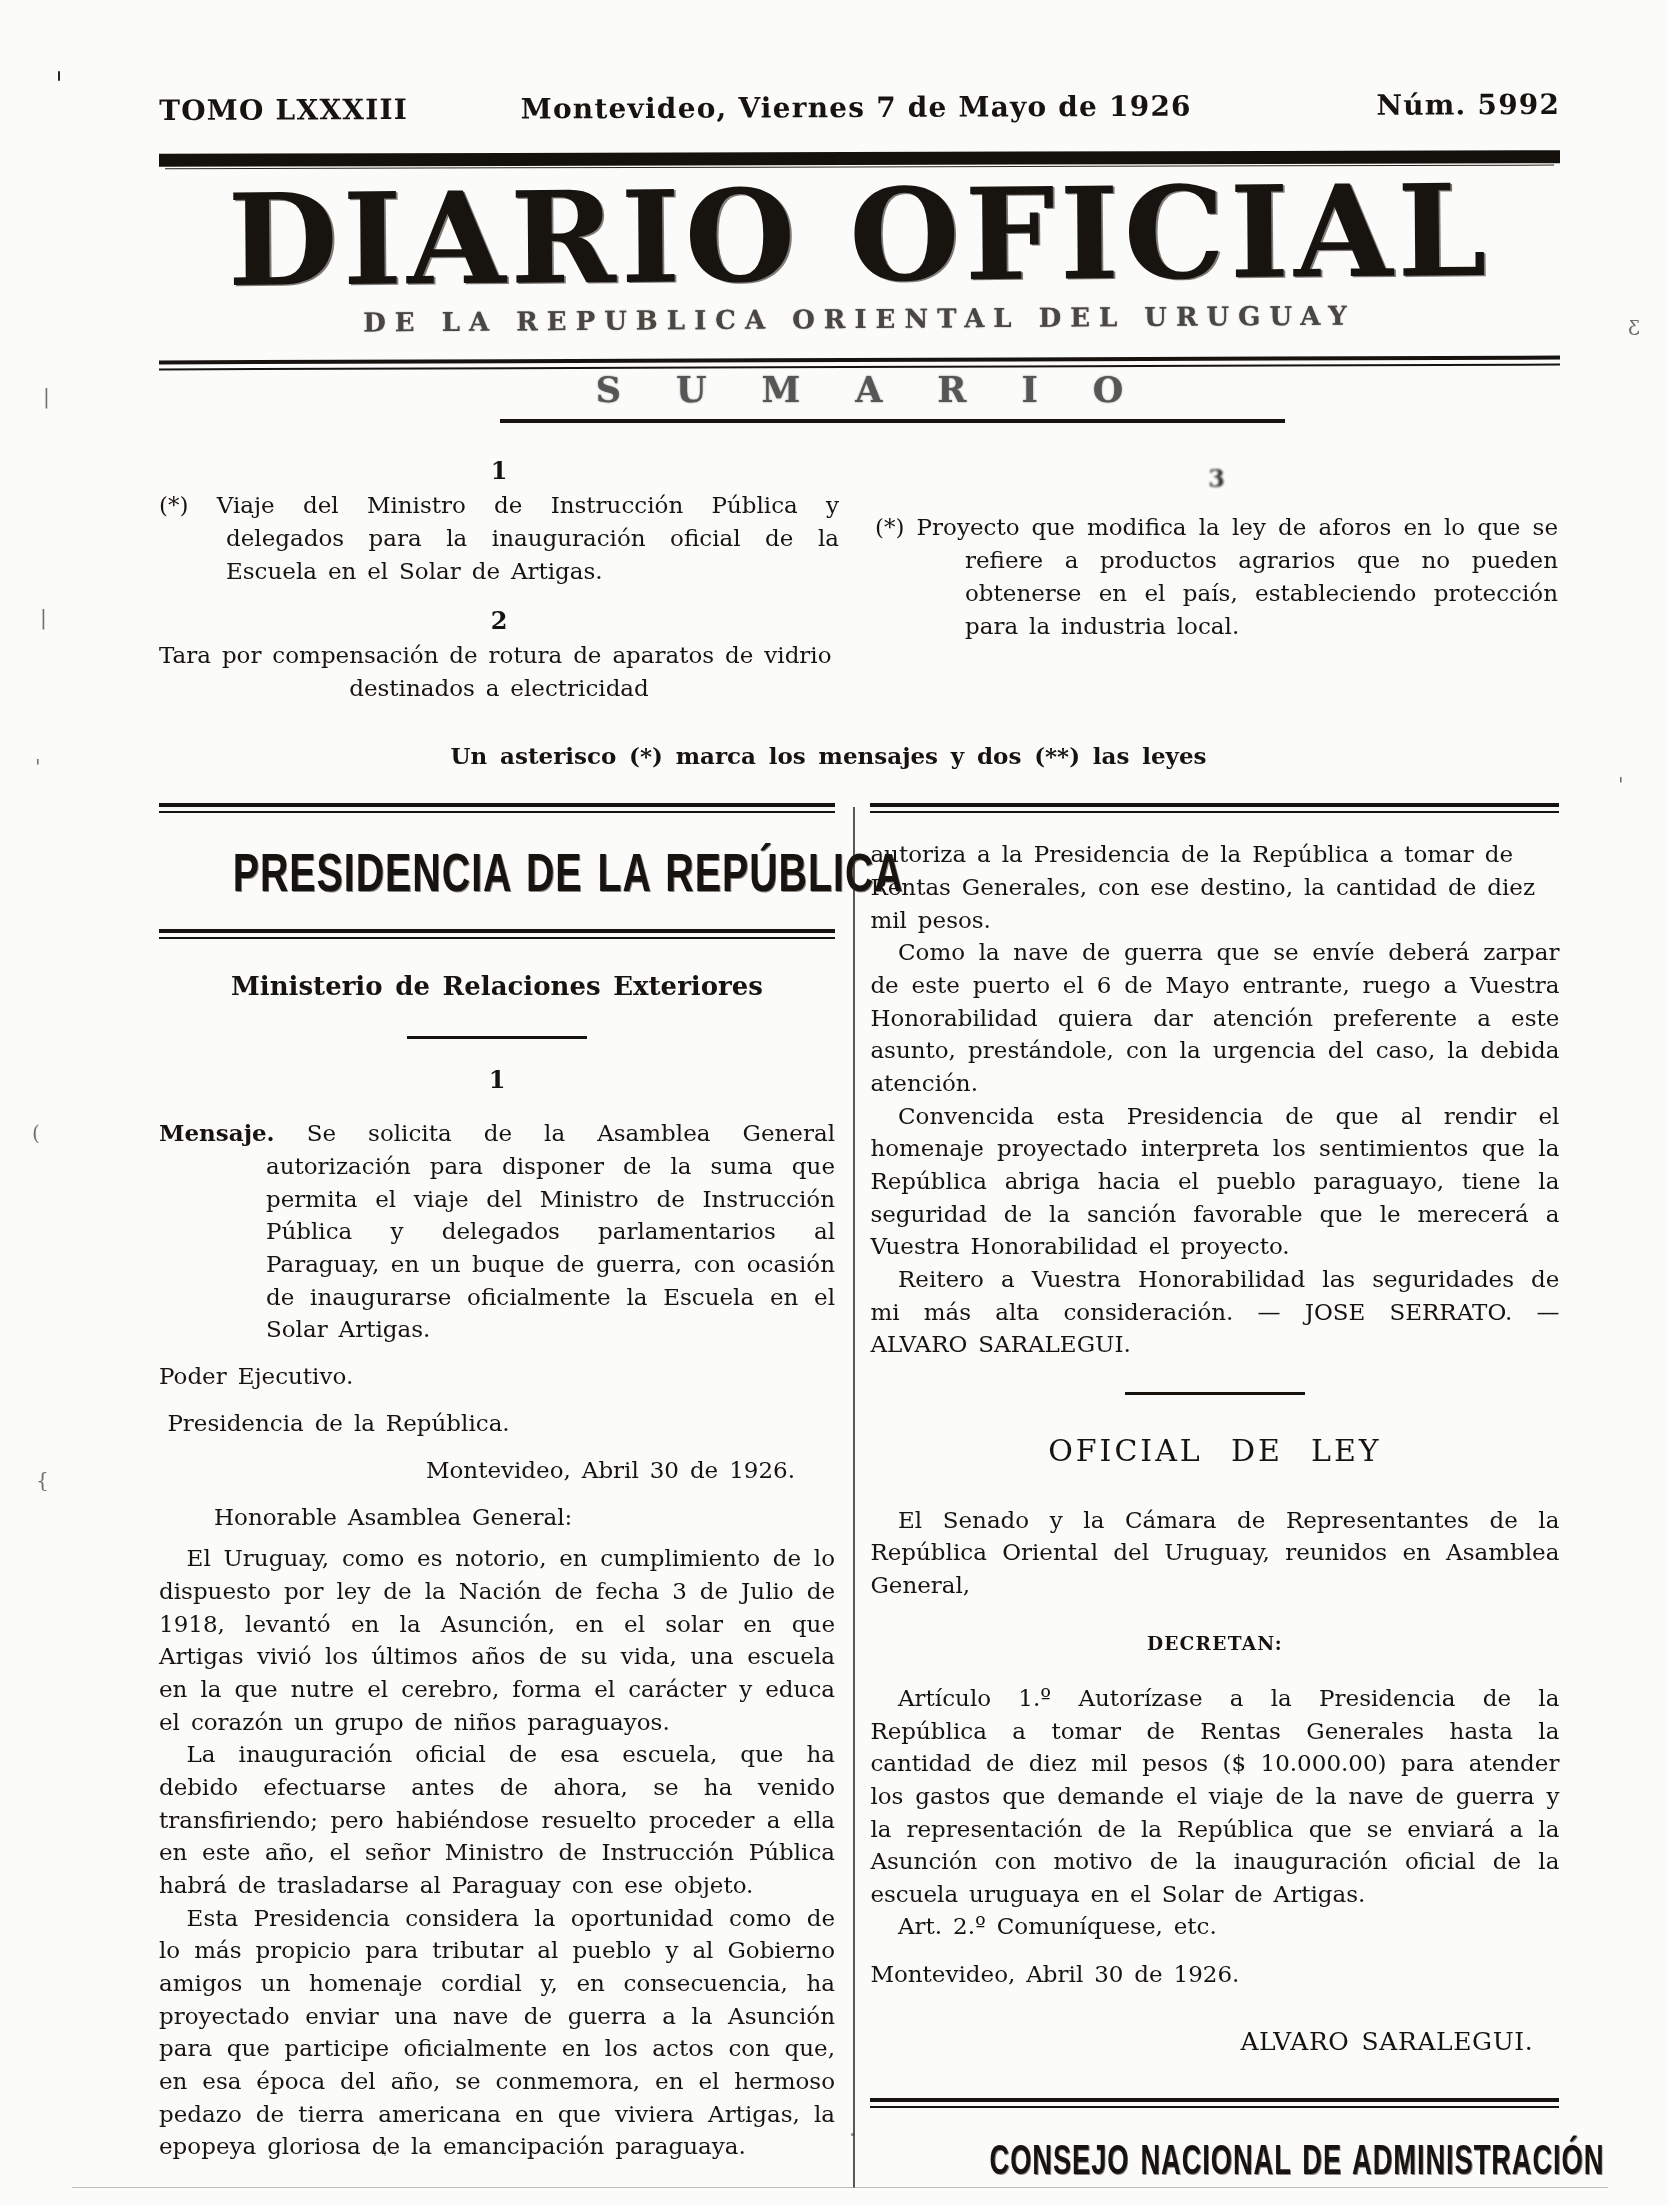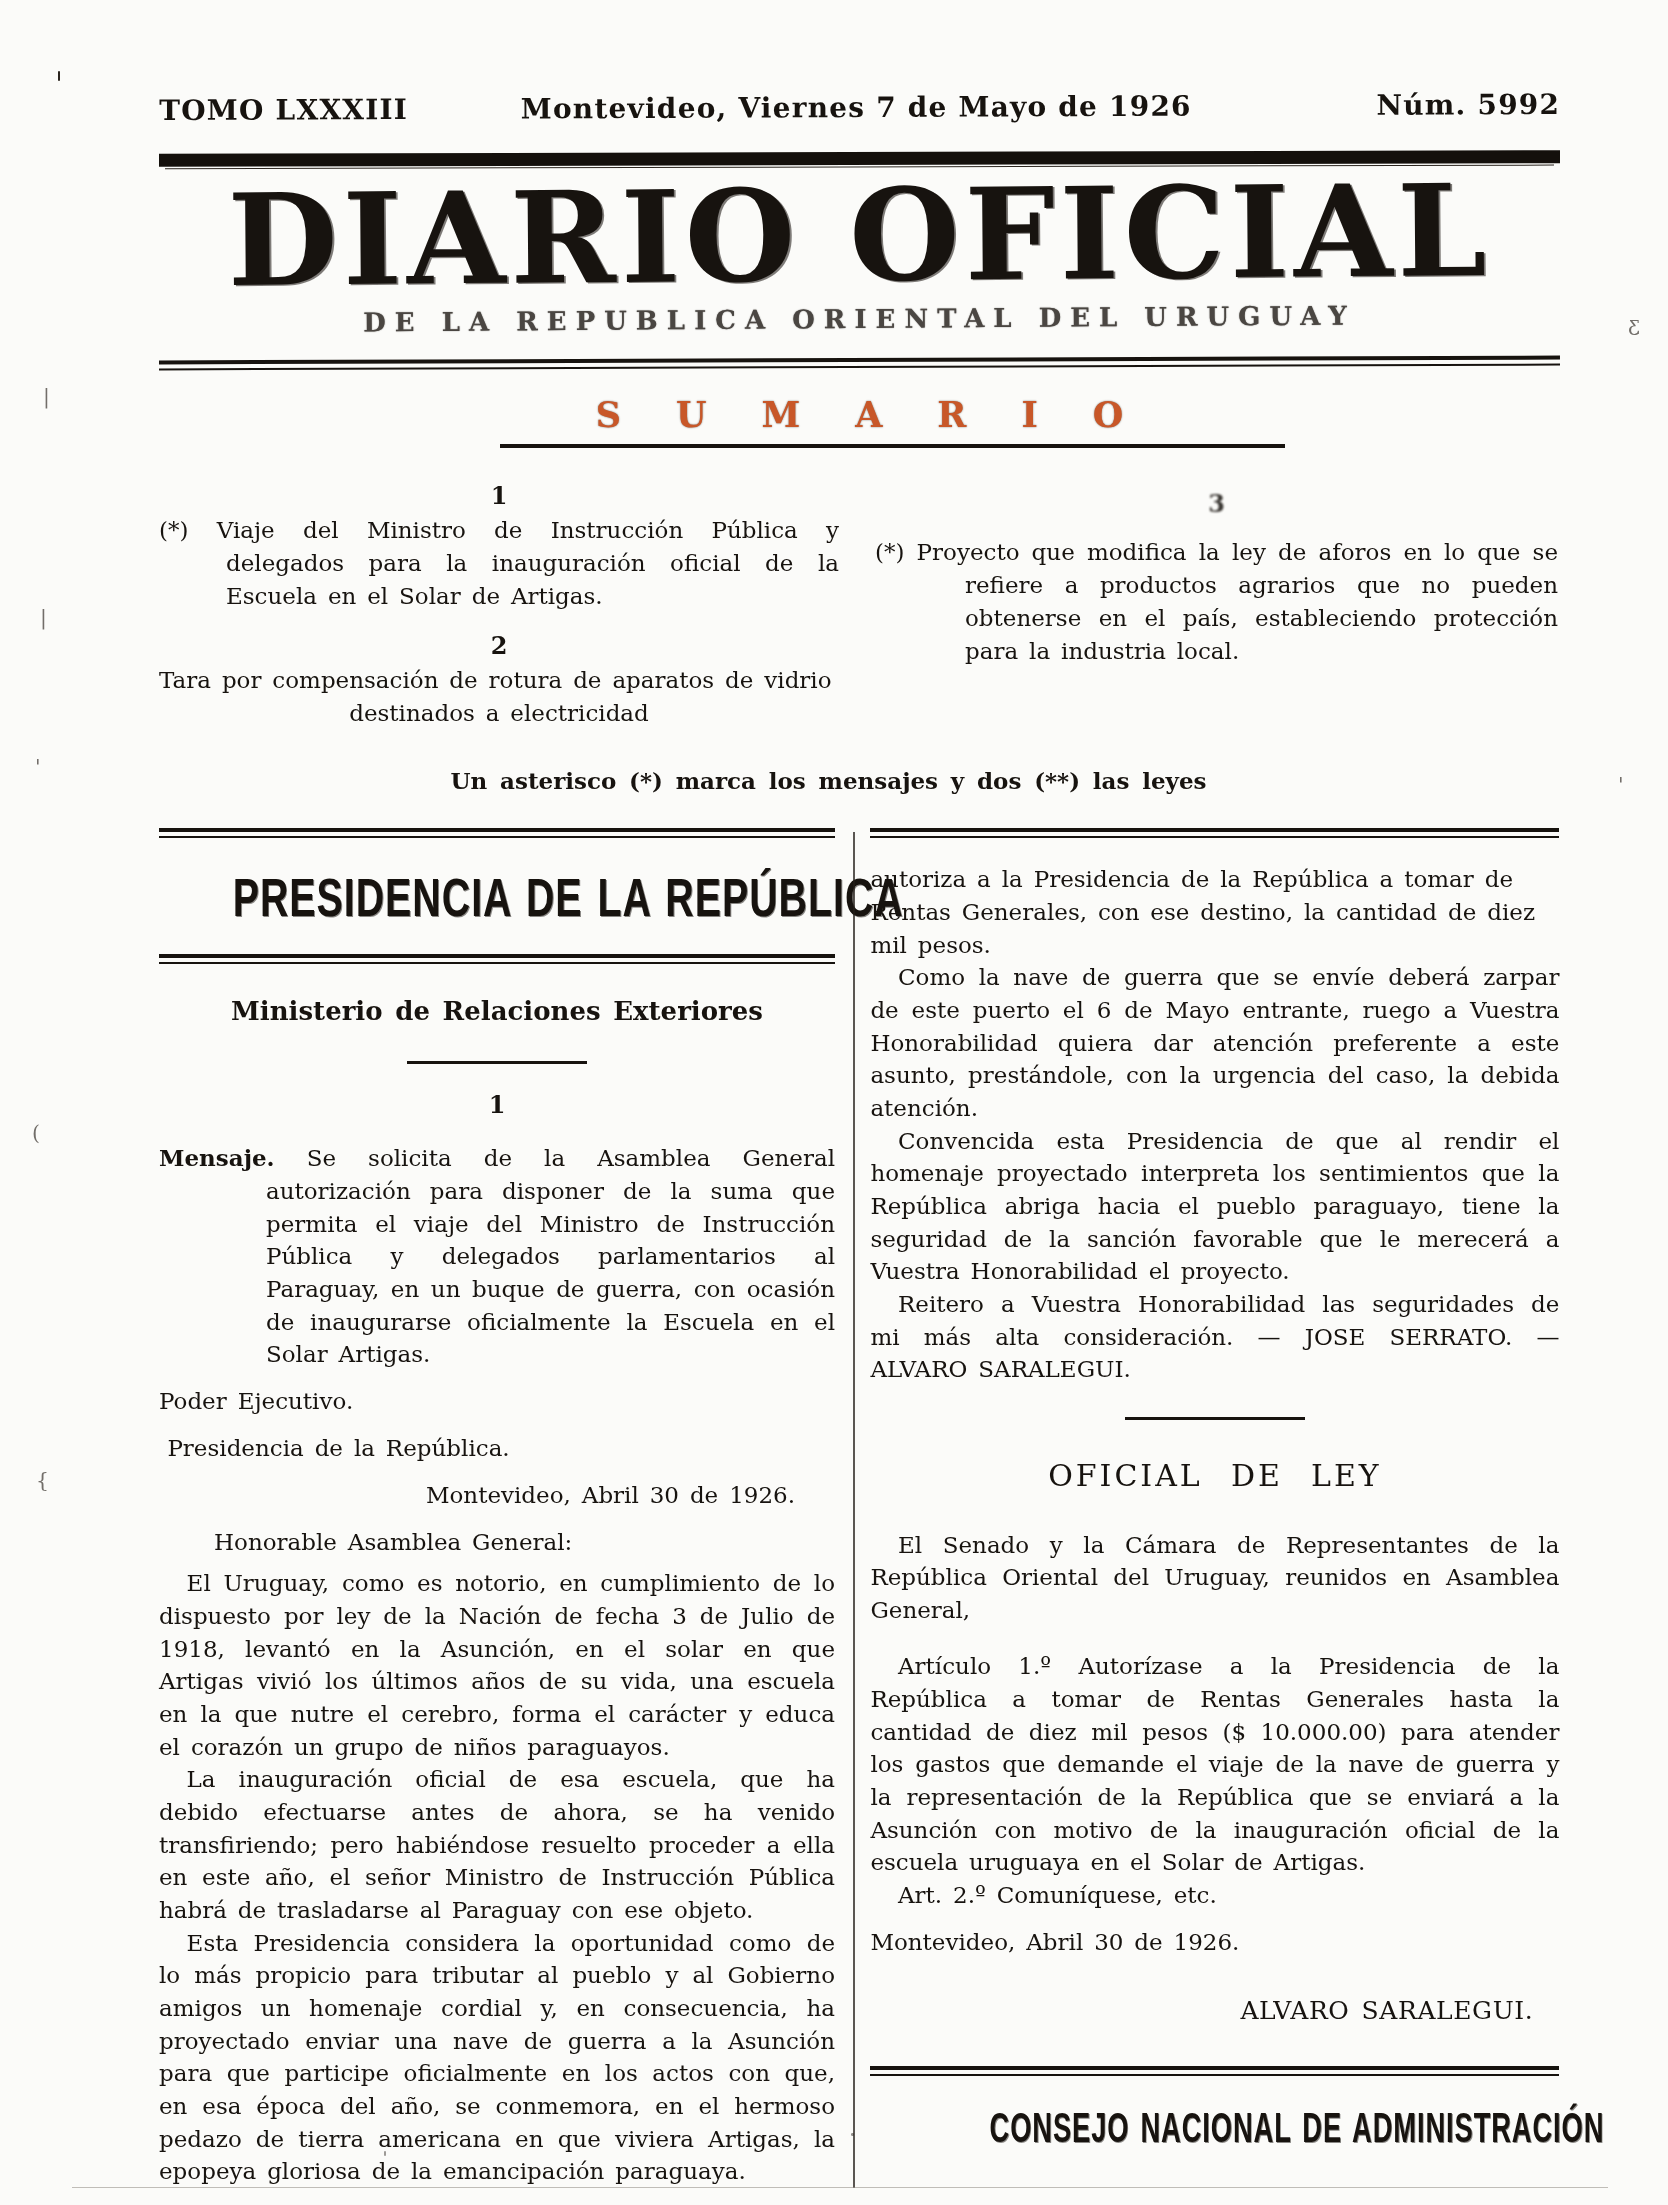--- a/index.html
+++ b/index.html
@@ -49,24 +49,24 @@
   }
   .masthead-sub{
     margin-top:2.4px;text-align:center;
     font-size:26px;font-weight:bold;letter-spacing:9px;
     color:#241f1a;opacity:.82;
     transform:rotate(-0.4deg);
     text-shadow:0 0 1.2px rgba(30,25,20,.8);
   }
   
   .sumario-title{
-    margin-top:25px;text-align:center;
+    text-align:center;
     font-size:35px;font-weight:bold;
     letter-spacing:55px;padding-left:55px;
-    color:#c2410c;opacity:.88;
+    color:#404040;opacity:.88;
     text-shadow:0 0 1.8px rgba(30,25,20,.7);
   }
   .sumario-underline{
     width:785px;margin:9.6px auto 0 auto;transform:translateX(33px);
     border-bottom:4.2px solid #17130f;
   }
   .sumario-cols{display:flex;margin-top:35px;}
   .s-col{font-size:23px;line-height:1.43;word-spacing:3.6px;}
   .s-left{width:680px;}
   .s-right{width:683px;margin-left:36px;}
@@ -201,20 +201,21 @@
 
         <p class="p flush" style="margin-top:25px;">autoriza a la Presidencia de la República a tomar de Rentas Generales, con ese destino, la cantidad de diez mil pesos.</p>
         <p class="p">Como la nave de guerra que se envíe deberá zarpar de este puerto el 6 de Mayo entrante, ruego a Vuestra Honorabilidad quiera dar atención preferente a este asunto, prestándole, con la urgencia del caso, la debida atención.</p>
         <p class="p">Convencida esta Presidencia de que al rendir el homenaje proyectado interpreta los sentimientos que la República abriga hacia el pueblo paraguayo, tiene la seguridad de la sanción favorable que le merecerá a Vuestra Honorabilidad el proyecto.</p>
         <p class="p">Reitero a Vuestra Honorabilidad las seguridades de mi más alta consideración. — JOSE SERRATO. — ALVARO SARALEGUI.</p>
 
         <div class="rule-short mt"></div>
 
         <div class="proyecto-title">OFICIAL DE LEY</div>
         <p class="p" style="margin-top:31px;">El Senado y la Cámara de Representantes de la República Oriental del Uruguay, reunidos en Asamblea General,</p>
+        <div class="decretan">DECRETAN:</div>
         <p class="p" style="margin-top:24px;">Artículo 1.º Autorízase a la Presidencia de la República a tomar de Rentas Generales hasta la cantidad de diez mil pesos ($ 10.000.00) para atender los gastos que demande el viaje de la nave de guerra y la representación de la República que se enviará a la Asunción con motivo de la inauguración oficial de la escuela uruguaya en el Solar de Artigas.</p>
         <p class="p">Art. 2.º Comuníquese, etc.</p>
         <div class="line flush">Montevideo, Abril 30 de 1926.</div>
         <div class="sig-line">ALVARO SARALEGUI.</div>
 
         <div class="rule2" style="margin-top:38px;"></div>
         <div class="sec-heading consejo-head">
           <span>CONSEJO NACIONAL DE ADMINISTRACIÓN</span>
         </div>
 

